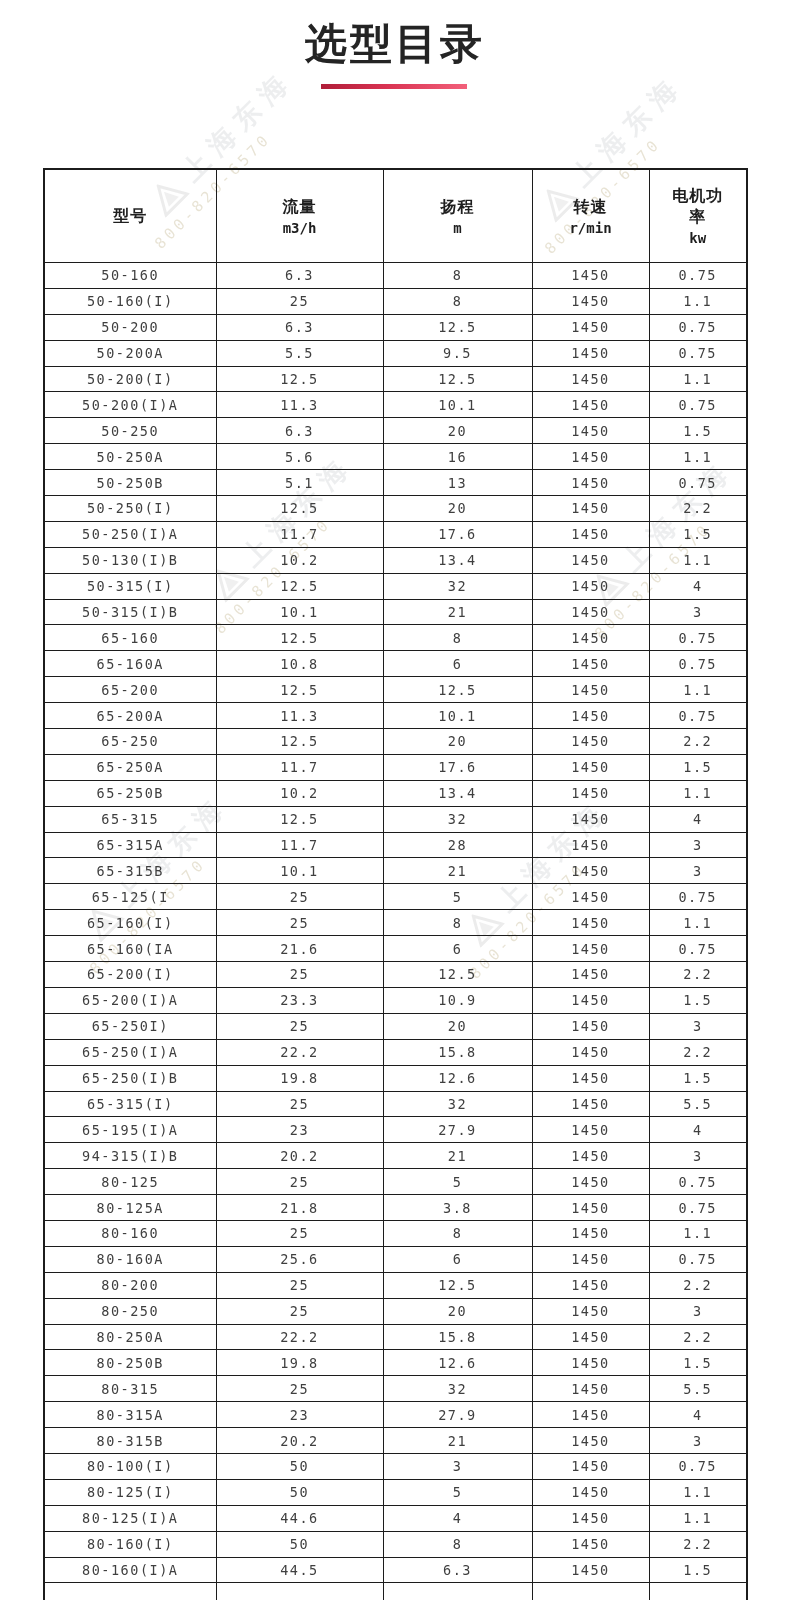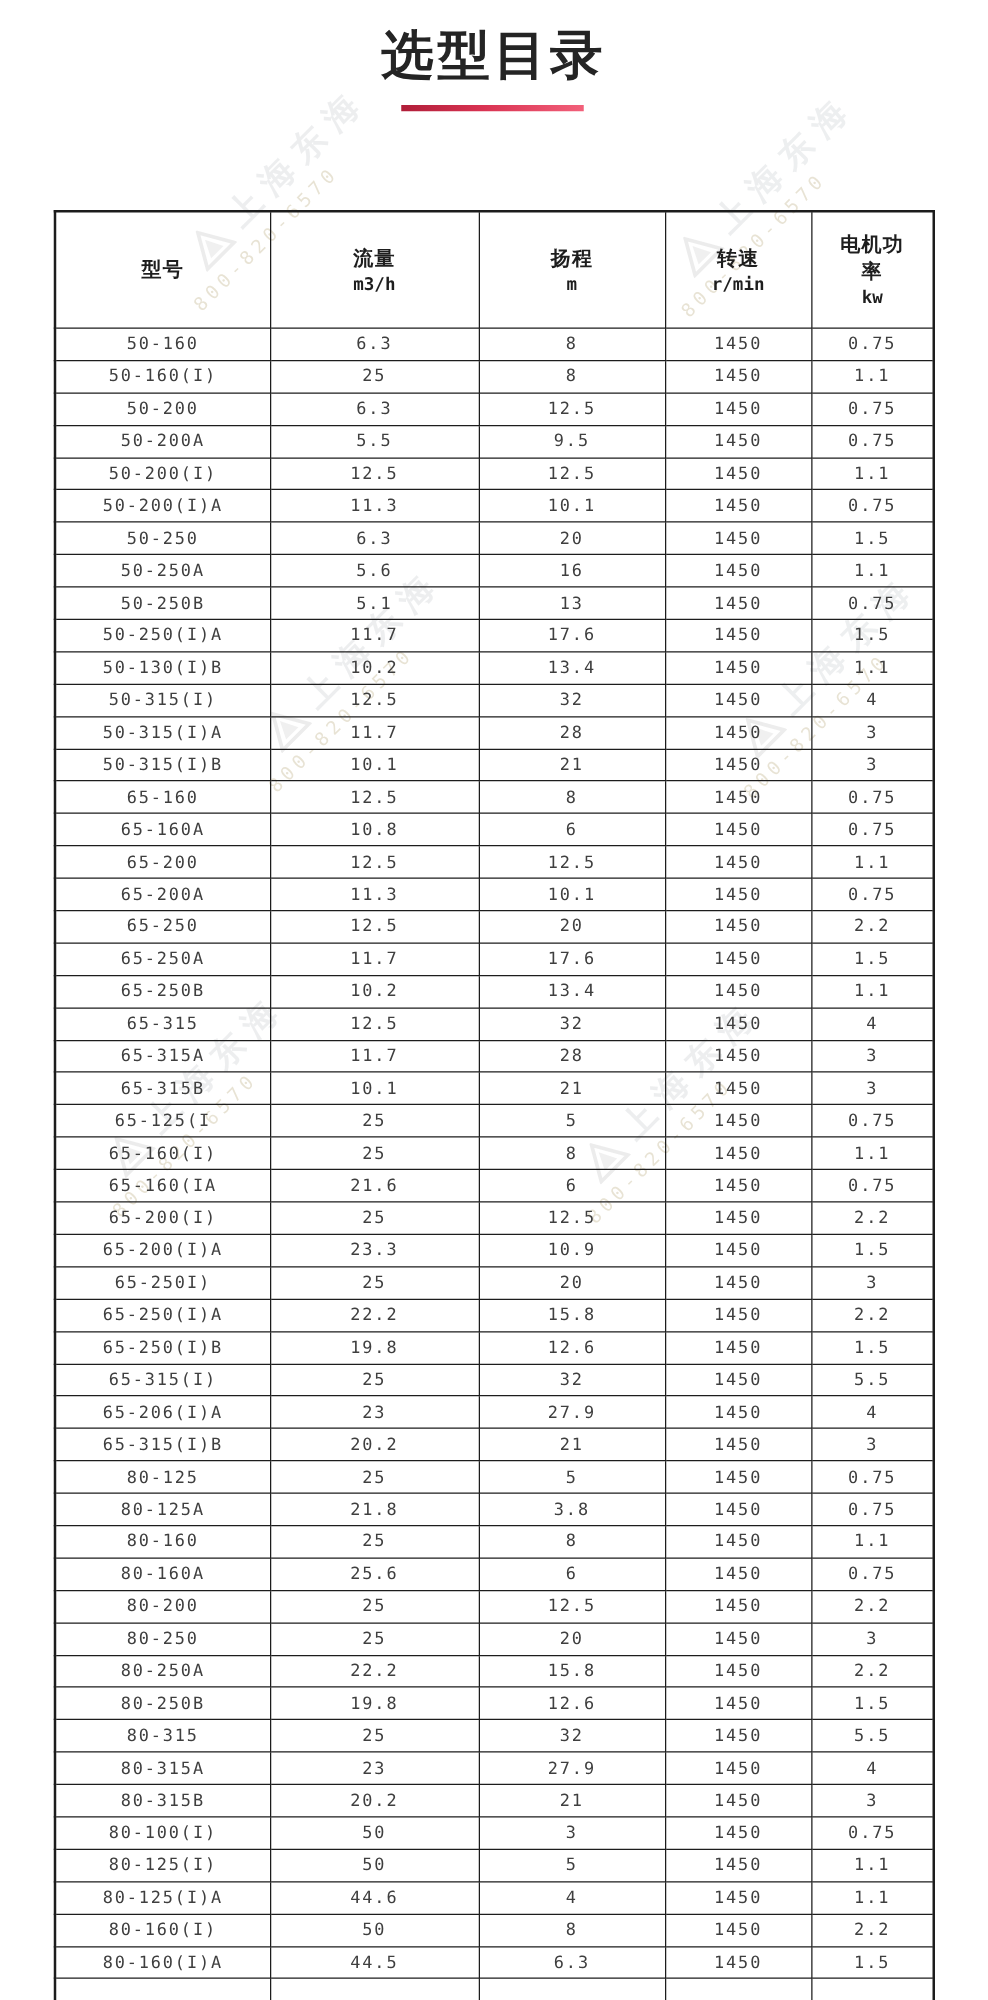--- a/index.html
+++ b/index.html
@@ -229,20 +229,27 @@
           <td>1.1</td>
         </tr>
         <tr>
           <td>50-250B</td>
           <td>5.1</td>
           <td>13</td>
           <td>1450</td>
           <td>0.75</td>
         </tr>
         <tr>
+          <td>50-250(I)</td>
+          <td>12.5</td>
+          <td>20</td>
+          <td>1450</td>
+          <td>2.2</td>
+        </tr>
+        <tr>
           <td>50-250(I)A</td>
           <td>11.7</td>
           <td>17.6</td>
           <td>1450</td>
           <td>1.5</td>
         </tr>
         <tr>
           <td>50-130(I)B</td>
           <td>10.2</td>
           <td>13.4</td>
@@ -250,27 +257,20 @@
           <td>1.1</td>
         </tr>
         <tr>
           <td>50-315(I)</td>
           <td>12.5</td>
           <td>32</td>
           <td>1450</td>
           <td>4</td>
         </tr>
         <tr>
-          <td>50-315(I)A</td>
-          <td>11.7</td>
-          <td>28</td>
-          <td>1450</td>
-          <td>3</td>
-        </tr>
-        <tr>
           <td>50-315(I)B</td>
           <td>10.1</td>
           <td>21</td>
           <td>1450</td>
           <td>3</td>
         </tr>
         <tr>
           <td>65-160</td>
           <td>12.5</td>
           <td>8</td>
@@ -397,28 +397,28 @@
           <td>1.5</td>
         </tr>
         <tr>
           <td>65-315(I)</td>
           <td>25</td>
           <td>32</td>
           <td>1450</td>
           <td>5.5</td>
         </tr>
         <tr>
-          <td>65-206(I)A</td>
+          <td>65-195(I)A</td>
           <td>23</td>
           <td>27.9</td>
           <td>1450</td>
           <td>4</td>
         </tr>
         <tr>
-          <td>65-315(I)B</td>
+          <td>94-315(I)B</td>
           <td>20.2</td>
           <td>21</td>
           <td>1450</td>
           <td>3</td>
         </tr>
         <tr>
           <td>80-125</td>
           <td>25</td>
           <td>5</td>
           <td>1450</td>

